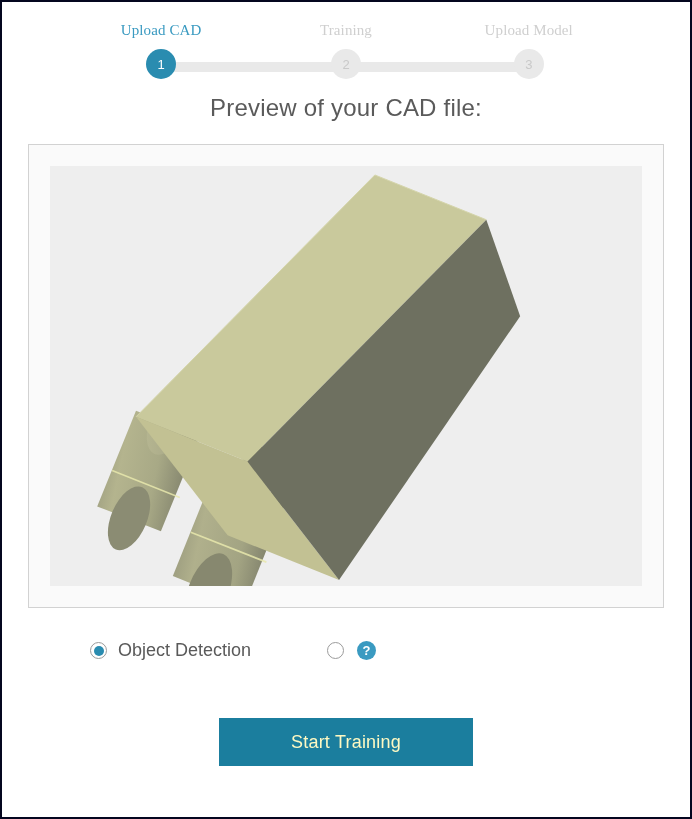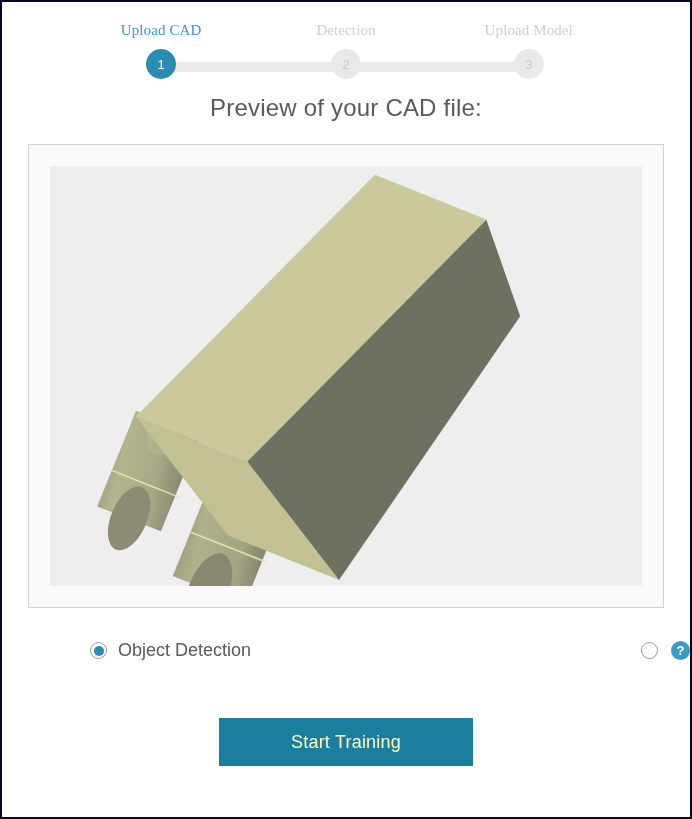--- a/index.html
+++ b/index.html
@@ -120,21 +120,20 @@
     width: 100%;
     height: 100%;
   }
 
   
   .mode-row {
     display: flex;
     align-items: center;
     margin: 32px 0 0 0;
     padding-left: 88px;
-    justify-content: space-between;
   }
   .radio-option {
     display: flex;
     align-items: center;
   }
   .radio-option + .radio-option { margin-left: 76px; }
   .radio-mark {
     width: 17px;
     height: 17px;
     border-radius: 50%;
@@ -192,21 +191,21 @@
   }
 </style>
 </head>
 <body>
 
 <div class="app-window">
 
   <div class="stepper">
     <div class="stepper-labels">
       <div class="step-label active l1">Upload CAD</div>
-      <div class="step-label inactive l2">Detection</div>
+      <div class="step-label inactive l2">Training</div>
       <div class="step-label inactive l3">Upload Model</div>
     </div>
     <div class="stepper-track">
       <div class="track-bar"></div>
       <div class="step-circle active c1">1</div>
       <div class="step-circle inactive c2">2</div>
       <div class="step-circle inactive c3">3</div>
     </div>
   </div>
 

